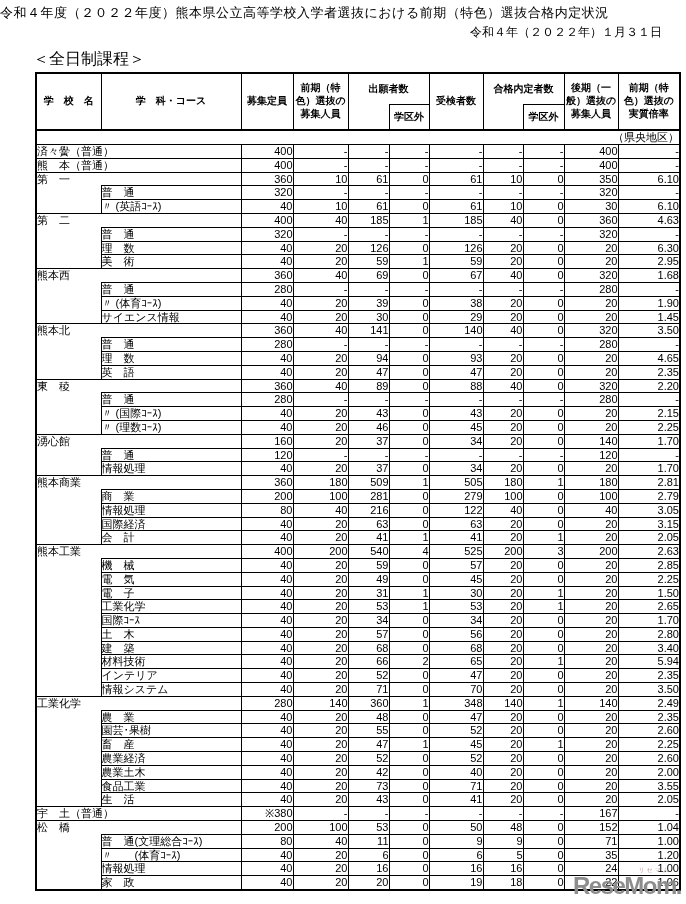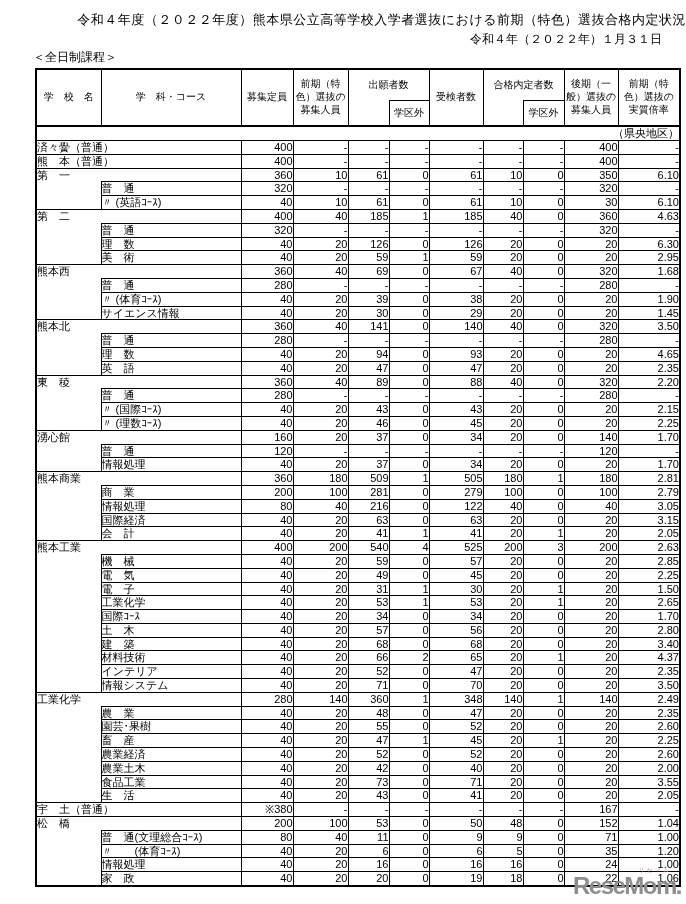--- a/index.html
+++ b/index.html
@@ -1,36 +1,36 @@
 <!DOCTYPE html>
 <html><head>
 <meta charset="utf-8">
 <style>
   html,body { margin:0; padding:0; background:#fff; }
   .page {
     position:relative; width:686px; height:904px; background:#ffffff;
     font-family:"Liberation Sans", sans-serif; color:#000; overflow:hidden;
   }
   .title {
-    padding-top:11px; text-align:right; font-size:13px; letter-spacing:0.5px;
+    padding-top:4px; text-align:left; font-size:13px; letter-spacing:0.5px;
     white-space:nowrap;
   }
   .date { text-align:right; padding-right:24px; font-size:12px; margin-top:2px; }
-  .subtitle { margin-left:33px; font-size:12px; margin-top:1px; }
+  .subtitle { margin-left:33px; font-size:16px; margin-top:8px; }
 
   table.grid {
     margin-left:35px; margin-top:2px;
     border-collapse:collapse; table-layout:fixed; width:644px;
     border:2px solid #000;
     font-size:11px;
   }
   table.grid th, table.grid td { line-height:12.8px; height:12.8px; padding:0; }
 
   
-  thead th { font-weight:normal; text-align:center; vertical-align:middle; font-size:10px; line-height:12px; white-space:pre-line; border:1px solid #000; }
+  thead th { font-weight:bold; text-align:center; vertical-align:middle; font-size:10px; line-height:12px; white-space:pre-line; border:1px solid #000; }
   tr.h1 th { height:30px; }
   tr.h2 th, tr.h2 td { height:24px;text-align:center; }
   thead th.grp { border-bottom:none; }
   thead td.cont { border:none; border-bottom:2px solid #000; }
   tr.h2 th { border-bottom:2px solid #000; }
   thead th.span2 { border-bottom:2px solid #000; }
 
   
   tr.region-row td { border:1px solid #000; text-align:right; padding-left:3px; height:13px; }
 
@@ -571,21 +571,21 @@
           <td class="blank"></td>
           <td class="name course">材料技術</td>
           <td class="num">40</td>
           <td class="num">20</td>
           <td class="num">66</td>
           <td class="num">2</td>
           <td class="num">65</td>
           <td class="num">20</td>
           <td class="num">1</td>
           <td class="num">20</td>
-          <td class="num">4.37</td>
+          <td class="num">5.94</td>
         </tr>
         <tr class="course-row">
           <td class="blank"></td>
           <td class="name course">インテリア</td>
           <td class="num">40</td>
           <td class="num">20</td>
           <td class="num">52</td>
           <td class="num">0</td>
           <td class="num">47</td>
           <td class="num">20</td>

